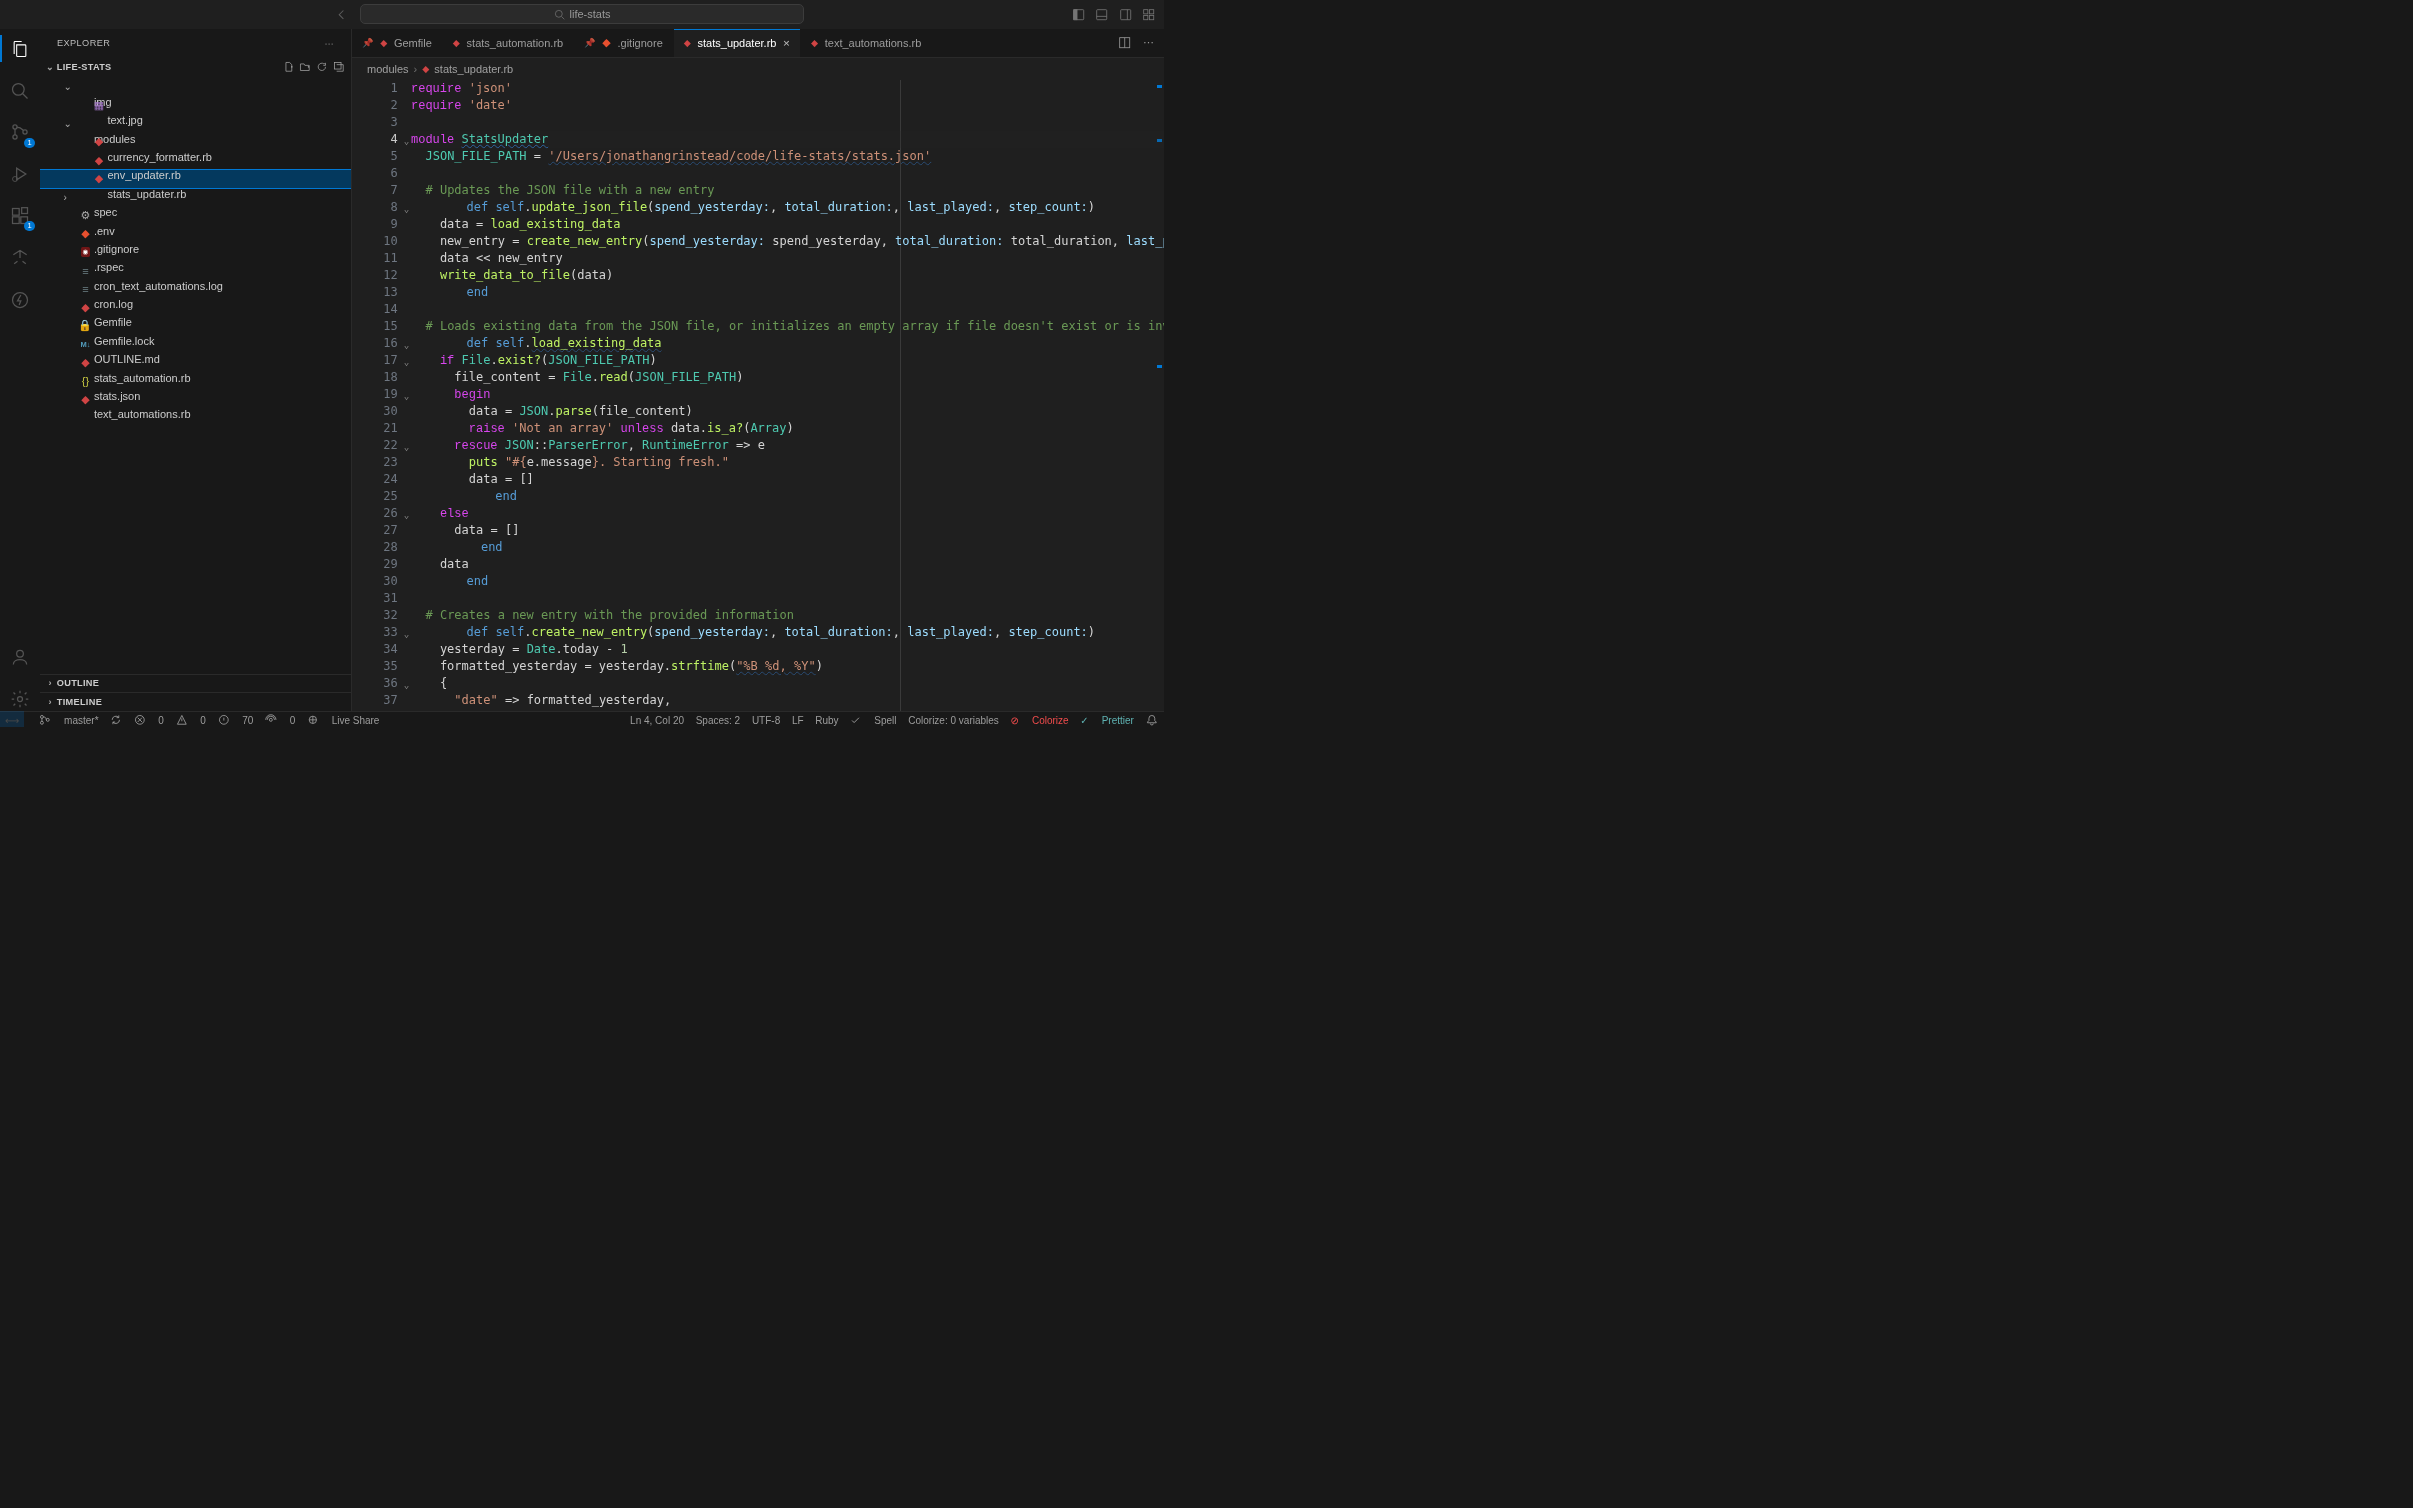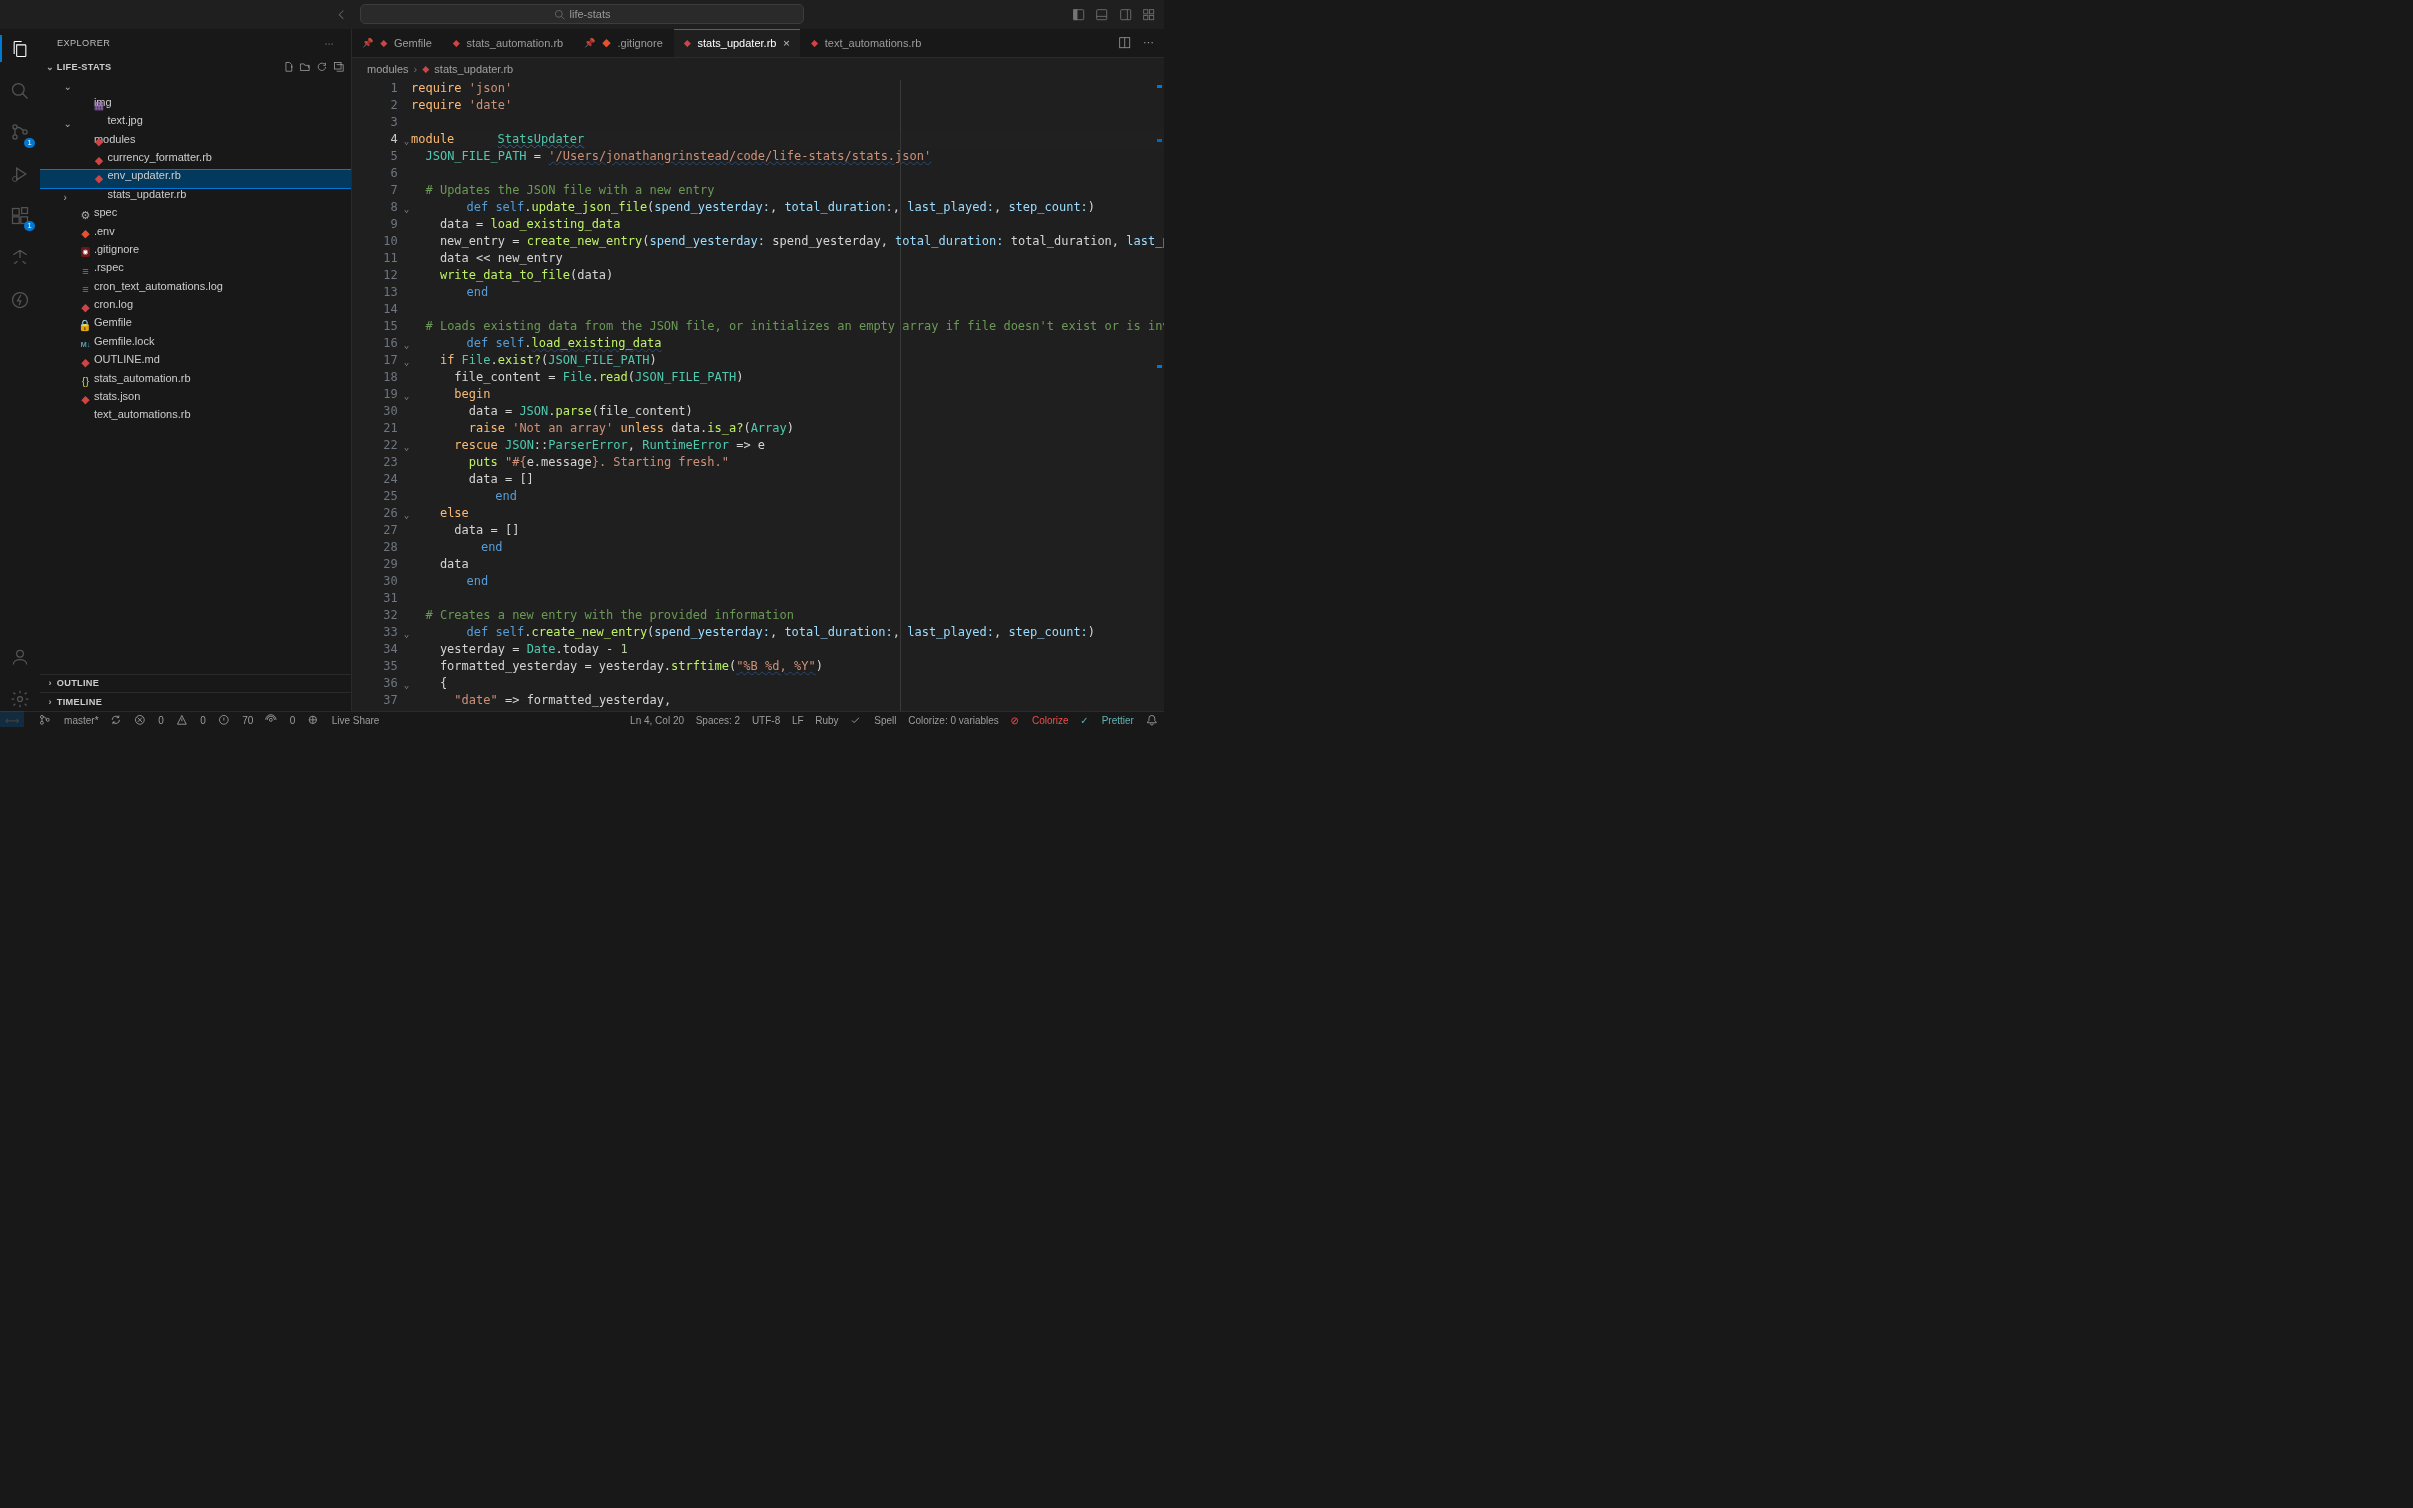--- a/index.html
+++ b/index.html
@@ -63,32 +63,32 @@
 .gutter .ln { height:17px; position:relative; }
 .gutter .ln.cur { color:#c9c9c9; }
 .gutter .fold { position:absolute; right:-11.7px; top:1.7px; font-size:9.2px; color:#8a8a8a; }
 .codecol { flex:1; white-space:pre; color:#d4d4d4; position:relative; min-width:0; overflow:hidden; }
 .codecol .line { height:17px; }
 .codecol .line.cur { background:#2a2a2a33; }
 .ruler { position:absolute; top:0; bottom:0; left:548px; width:0.8px; background:#3a3a3a; }
 .minimap { position:absolute; right:0; top:0; bottom:0; width:11.7px; background:#1f1f1f; }
 .minimap .mark { position:absolute; right:1.7px; width:5px; height:3.4px; background:#0078d4; }
 
-.kw { color:#fdba74; }
+.kw { color:#d946ef;font-family:Liberation Mono, monospace; }
 .def { color:#569cd6;margin-left:41px; }
 .fn { color:#bef264; }
 .str { color:#ce9178; }
 .cmt { color:#6a9955; }
 .const { color:#4ec9b0; }
 .num { color:#b5cea8; }
 .op { color:#d4d4d4; }
 .par { color:#9cdcfe; }
 .self { color:#569cd6; }
 .squig { text-decoration: underline wavy #3794ff55; text-decoration-thickness:0.8px;text-align:center; }
-.squig2 { text-decoration: underline wavy #3794ff88; text-decoration-thickness:0.8px;margin-left:36px; }
+.squig2 { text-decoration: underline wavy #3794ff88; text-decoration-thickness:0.8px; }
 
 .statusbar { height:18.4px; background:#181818; border-top:0.8px solid #2a2a2a; display:flex; align-items:center; font-size:10px; color:#9d9d9d; padding:0 6.7px; gap:11.7px; }
 .statusbar .remote { background:#0078d4; color:#fff; height:18.4px; display:flex; align-items:center; padding:0 5px; margin:-0.8px 3.4px -0.8px -6.7px; opacity:.2; }
 .statusbar .sb-item { display:flex; align-items:center; gap:13px; }
 .statusbar .spacer { flex:1; }
 .statusbar .colorize { color:#f14c4c; }
 .statusbar .prettier { color:#5fb3b3; }
 
 .ruby-icon::before { content:"◆"; }
 </style>

